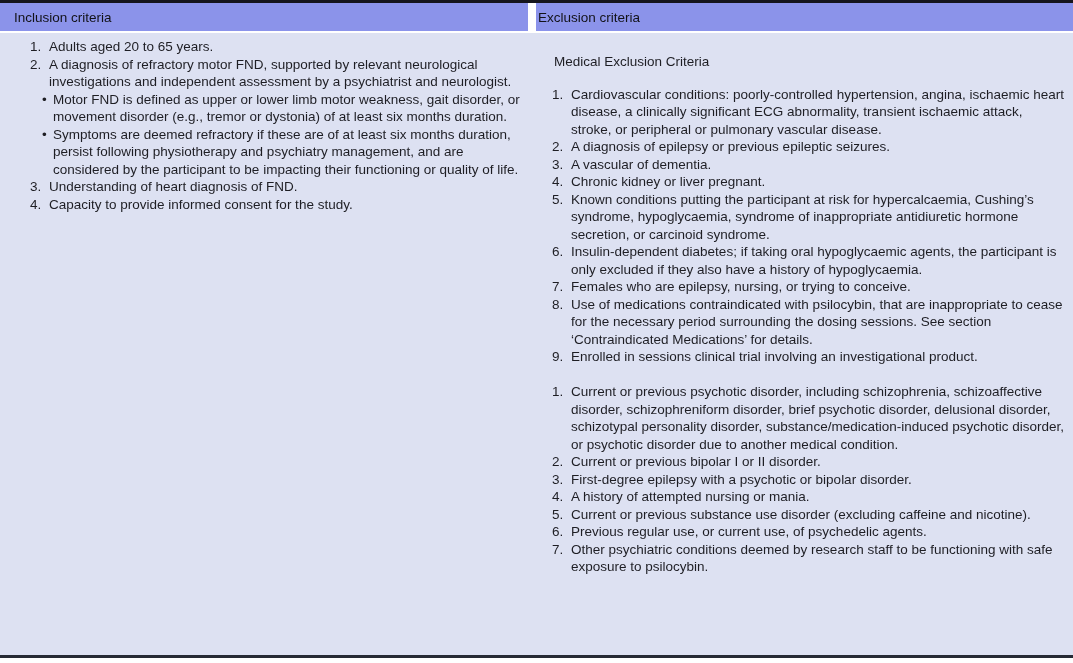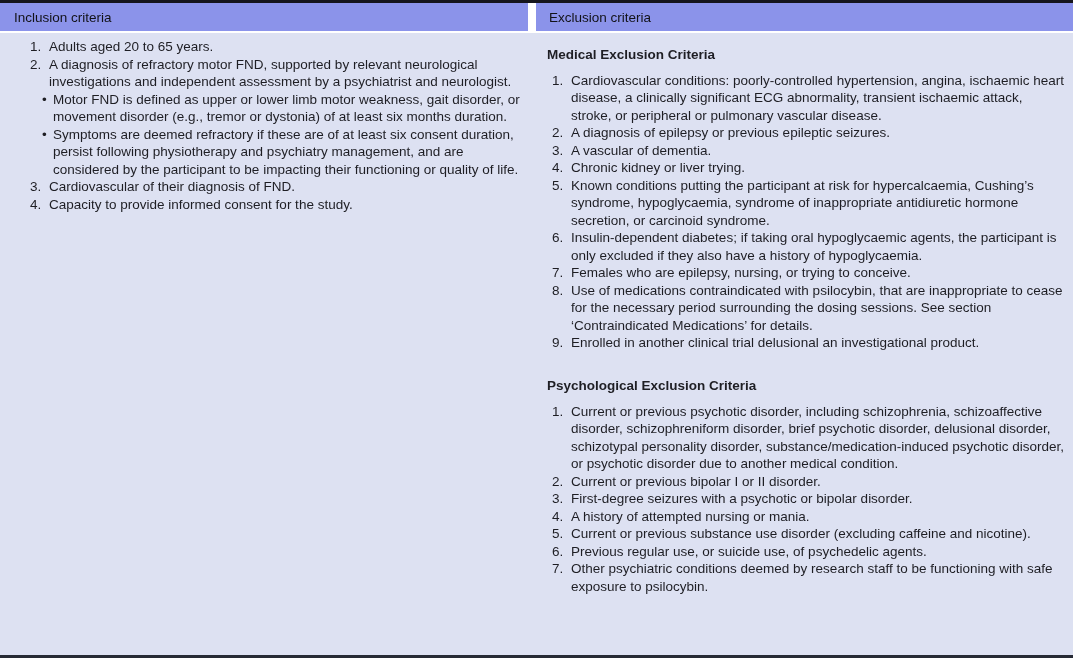--- a/index.html
+++ b/index.html
@@ -26,40 +26,40 @@
   }
   .header-cell {
     background: #8b93ea;
     color: #121218;
     font-size: 13.5px;
     display: flex; align-items: center;
     box-sizing: border-box;
   }
   .header-cell.left  { width: 528px; padding-left: 14px; }
   .header-gap { width: 8px; background: #ffffff; }
-  .header-cell.right { width: 537px; padding-left: 13px; }
+  .header-cell.right { width: 537px; padding-left: 2px; }
   .header-sep { height: 2px; background: #ffffff; flex: 0 0 auto; }
   .body-row {
     flex: 1 1 auto;
     background: #dde1f2;
     display: flex;
     color: #1e1e24;
     font-size: 13.5px;
     line-height: 17.5px;
     overflow: hidden;
   }
   .col { box-sizing: border-box; }
   .col.inclusion { width: 528px; padding: 5px 4px 0 30px; }
   .col.exclusion { width: 545px; padding: 5px 8px 0 11px; }
   .li { display: flex; }
   .li .marker { flex: 0 0 19px; }
   .li .text { flex: 1 1 auto; }
   .li.sub { padding-left: 12px; }
   .li.sub .marker { flex: 0 0 11px; }
-  .section-title { margin: 8px; font-weight: bold; }
+  .section-title { margin: 15px; }
   .section-list { margin-left: 13px; }
   .section-spacer { height: 17.5px; }
   .bottom-rule {
     height: 3px; width: 100%;
     background: #262a35;
     flex: 0 0 auto;
   }
   .bottom-margin { height: 5px; background: #ffffff; flex: 0 0 auto; }
 </style>
 </head>
@@ -86,25 +86,25 @@
       <div class="li">
         <span class="marker">2.</span>
         <span class="text">A diagnosis of refractory motor FND, supported by relevant neurological investigations and independent assessment by a psychiatrist and neurologist.</span>
       </div>
       <div class="li sub">
         <span class="marker">•</span>
         <span class="text">Motor FND is defined as upper or lower limb motor weakness, gait disorder, or movement disorder (e.g., tremor or dystonia) of at least six months duration.</span>
       </div>
       <div class="li sub">
         <span class="marker">•</span>
-        <span class="text">Symptoms are deemed refractory if these are of at least six consent duration, persist following physiotherapy and psychiatry management, and are considered by the participant to be impacting their functioning or quality of life.</span>
+        <span class="text">Symptoms are deemed refractory if these are of at least six months duration, persist following physiotherapy and psychiatry management, and are considered by the participant to be impacting their functioning or quality of life.</span>
       </div>
       <div class="li">
         <span class="marker">3.</span>
-        <span class="text">Cardiovascular of their diagnosis of FND.</span>
+        <span class="text">Understanding of heart diagnosis of FND.</span>
       </div>
       <div class="li">
         <span class="marker">4.</span>
         <span class="text">Capacity to provide informed consent for the study.</span>
       </div>
     </div>
 
     <div class="col exclusion">
       <div class="section-title">Medical Exclusion Criteria</div>
       <div class="section-list">
@@ -115,71 +115,70 @@
         <div class="li">
           <span class="marker">2.</span>
           <span class="text">A diagnosis of epilepsy or previous epileptic seizures.</span>
         </div>
         <div class="li">
           <span class="marker">3.</span>
           <span class="text">A vascular of dementia.</span>
         </div>
         <div class="li">
           <span class="marker">4.</span>
-          <span class="text">Chronic kidney or liver trying.</span>
+          <span class="text">Chronic kidney or liver pregnant.</span>
         </div>
         <div class="li">
           <span class="marker">5.</span>
           <span class="text">Known conditions putting the participant at risk for hypercalcaemia, Cushing’s syndrome, hypoglycaemia, syndrome of inappropriate antidiuretic hormone secretion, or carcinoid syndrome.</span>
         </div>
         <div class="li">
           <span class="marker">6.</span>
           <span class="text">Insulin-dependent diabetes; if taking oral hypoglycaemic agents, the participant is only excluded if they also have a history of hypoglycaemia.</span>
         </div>
         <div class="li">
           <span class="marker">7.</span>
           <span class="text">Females who are epilepsy, nursing, or trying to conceive.</span>
         </div>
         <div class="li">
           <span class="marker">8.</span>
           <span class="text">Use of medications contraindicated with psilocybin, that are inappropriate to cease for the necessary period surrounding the dosing sessions. See section ‘Contraindicated Medications’ for details.</span>
         </div>
         <div class="li">
           <span class="marker">9.</span>
-          <span class="text">Enrolled in another clinical trial delusional an investigational product.</span>
+          <span class="text">Enrolled in sessions clinical trial involving an investigational product.</span>
         </div>
       </div>
 
       <div class="section-spacer"></div>
 
-      <div class="section-title">Psychological Exclusion Criteria</div>
       <div class="section-list">
         <div class="li">
           <span class="marker">1.</span>
           <span class="text">Current or previous psychotic disorder, including schizophrenia, schizoaffective disorder, schizophreniform disorder, brief psychotic disorder, delusional disorder, schizotypal personality disorder, substance/medication-induced psychotic disorder, or psychotic disorder due to another medical condition.</span>
         </div>
         <div class="li">
           <span class="marker">2.</span>
           <span class="text">Current or previous bipolar I or II disorder.</span>
         </div>
         <div class="li">
           <span class="marker">3.</span>
-          <span class="text">First-degree seizures with a psychotic or bipolar disorder.</span>
+          <span class="text">First-degree epilepsy with a psychotic or bipolar disorder.</span>
         </div>
         <div class="li">
           <span class="marker">4.</span>
           <span class="text">A history of attempted nursing or mania.</span>
         </div>
         <div class="li">
           <span class="marker">5.</span>
           <span class="text">Current or previous substance use disorder (excluding caffeine and nicotine).</span>
         </div>
         <div class="li">
           <span class="marker">6.</span>
-          <span class="text">Previous regular use, or suicide use, of psychedelic agents.</span>
+          <span class="text">Previous regular use, or current use, of psychedelic agents.</span>
         </div>
         <div class="li">
           <span class="marker">7.</span>
           <span class="text">Other psychiatric conditions deemed by research staff to be functioning with safe exposure to psilocybin.</span>
         </div>
       </div>
     </div>
 
   </div>
 

